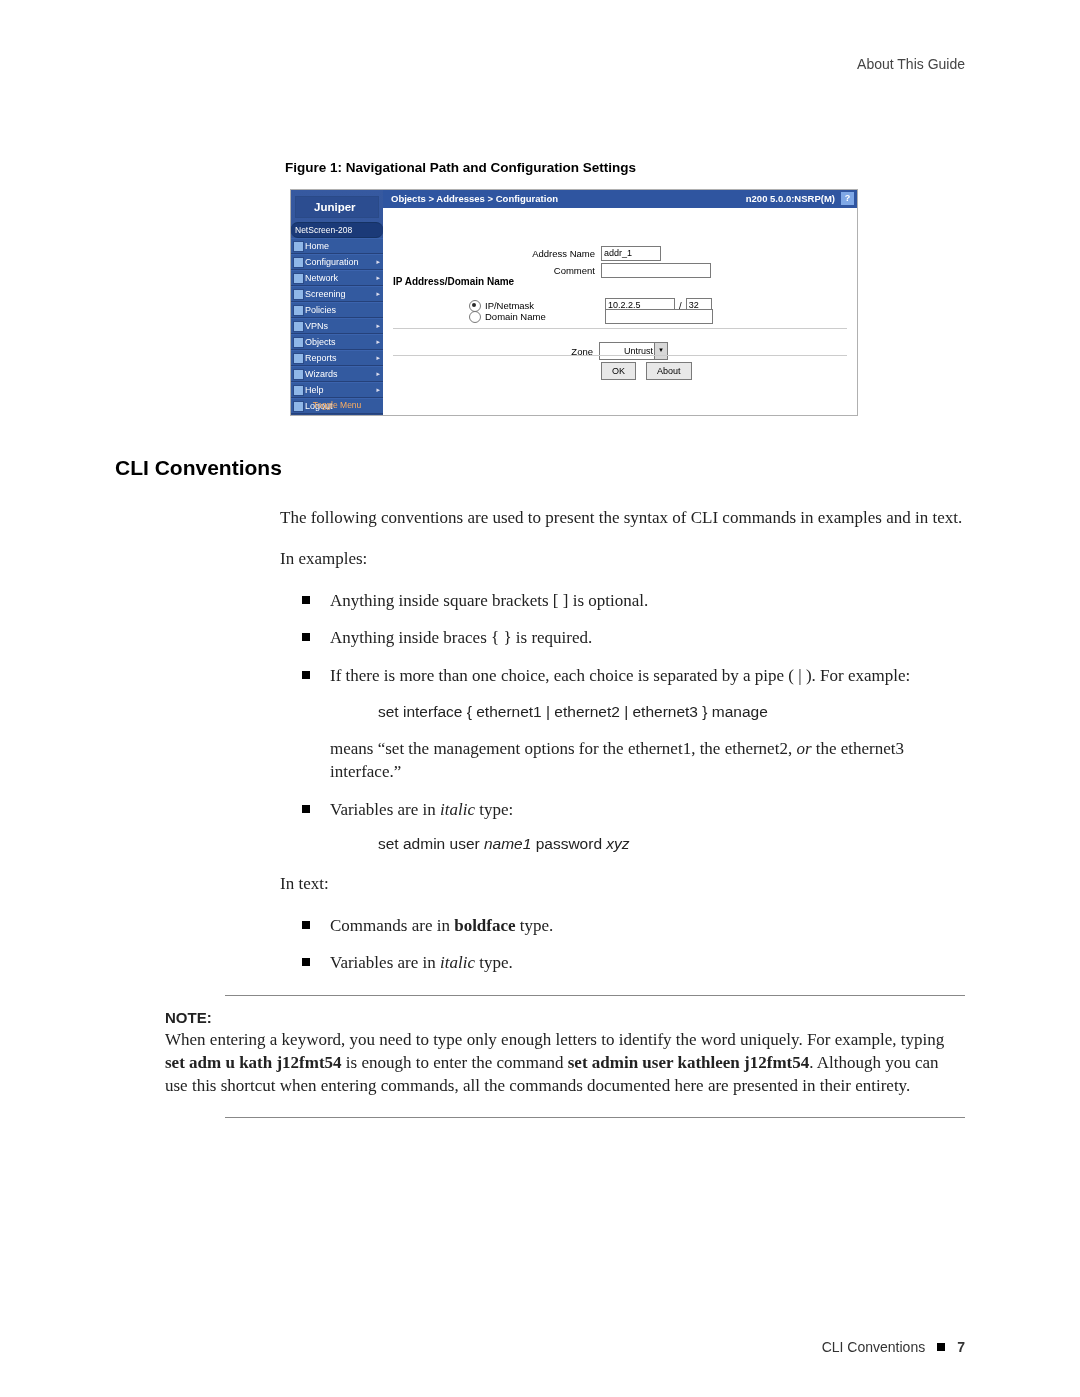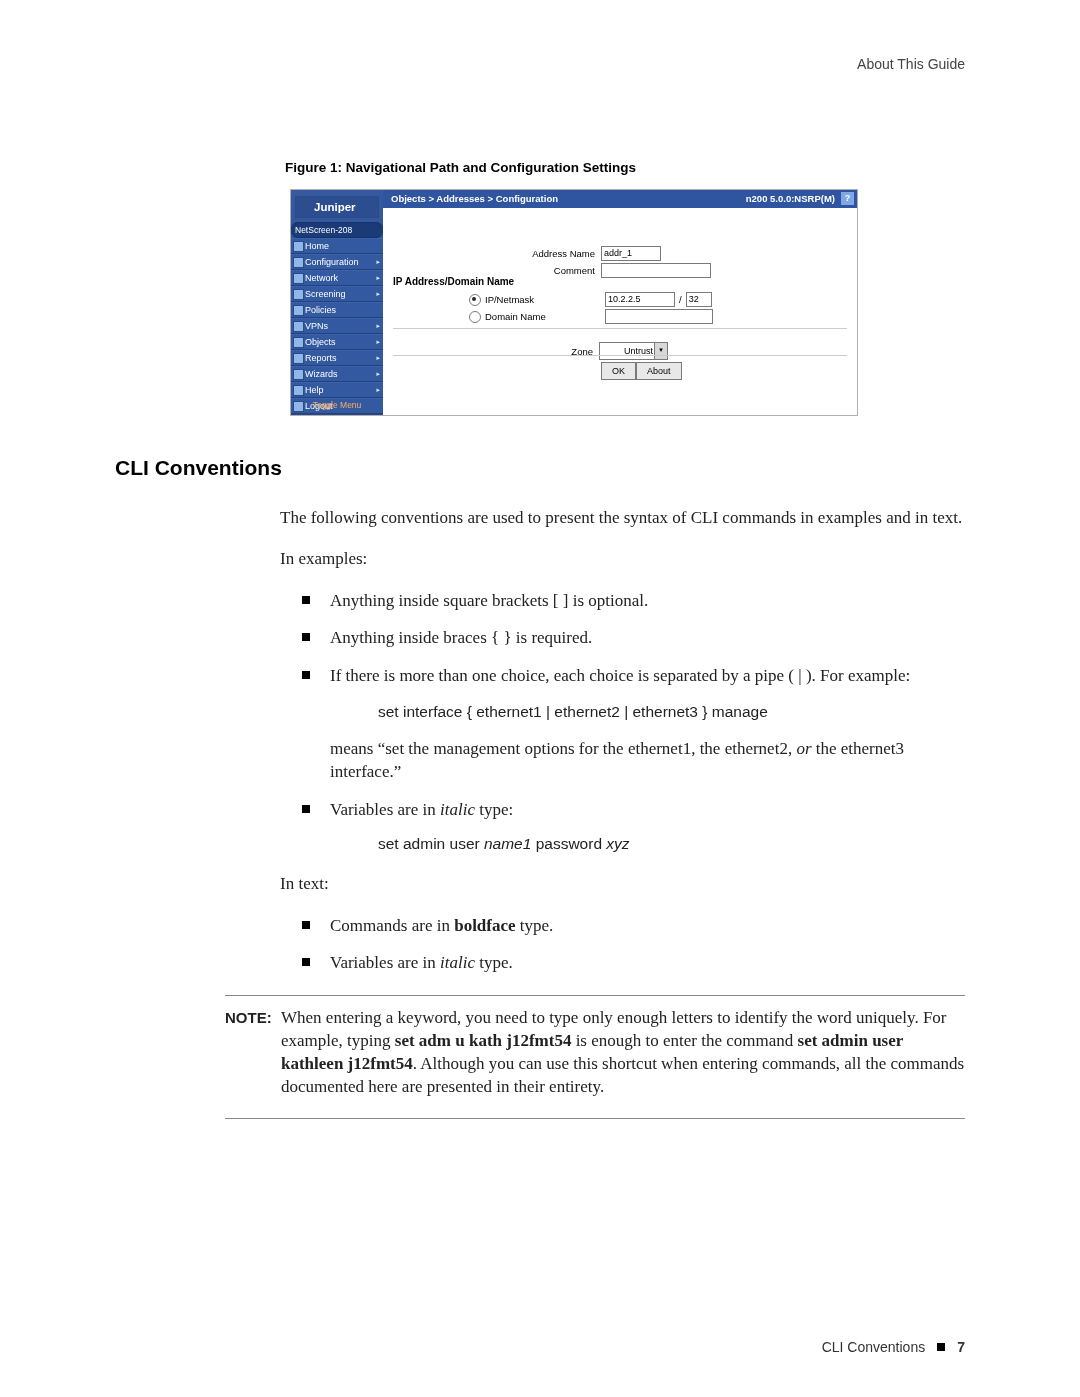--- a/index.html
+++ b/index.html
@@ -234,24 +234,25 @@
     margin: 0 0 14px 26px;
   }
   .note-rule {
     border: none;
     border-top: 1px solid #888;
     margin: 20px 0 10px 0;
     width: 100%;
   }
   .note-block {
     display: flex;
-    margin-left: 110px;
+    margin-left: 50px;
     margin-top: 6px;
     font-size: 17px;
     line-height: 1.36;
+    flex-direction: column;
   }
   .note-label {
     font-family: Arial, Helvetica, sans-serif;
     font-weight: bold;
     font-size: 15px;
     width: 56px;
     flex: none;
     padding-top: 2px;
   }
   .note-text { flex: 1; }
@@ -311,21 +312,21 @@
     <div class="ss-main">
       <div class="ss-row" style="position:absolute; top:38px; left:0;">
         <span class="ss-label">Address Name</span>
         <span class="ss-input" style="width:60px; line-height:13px;">addr_1</span>
       </div>
       <div class="ss-row" style="position:absolute; top:55px; left:0;">
         <span class="ss-label">Comment</span>
         <span class="ss-input" style="width:110px;"></span>
       </div>
       <div class="ss-section-title">IP Address/Domain Name</div>
-      <div class="ss-row" style="position:absolute; top:84px; left:86px;align-items:center;">
+      <div class="ss-row" style="position:absolute; top:90px; left:86px;align-items:center;">
         <span class="ss-radio checked"></span>
         <span style="width:70px;">IP/Netmask</span>
         <span style="width:50px;"></span>
         <span class="ss-input" style="width:70px; line-height:13px;">10.2.2.5</span>
         <span style="padding:0 4px;">/</span>
         <span class="ss-input" style="width:26px; line-height:13px;">32</span>
       </div>
       <div class="ss-row" style="position:absolute; top:101px; left:86px;">
         <span class="ss-radio"></span>
         <span style="width:70px;">Domain Name</span>
@@ -334,21 +335,21 @@
       </div>
       <div class="ss-hr" style="top:120px;"></div>
       <div class="ss-row" style="position:absolute; top:134px; left:0;">
         <span class="ss-label" style="width:210px;">Zone</span>
         <span class="ss-select">
           <span>Untrust</span>
           <span class="car">▾</span>
         </span>
       </div>
       <div class="ss-hr" style="top:147px;"></div>
-      <div style="position:absolute; top:154px; left:218px; display:flex; ">
+      <div style="position:absolute; top:154px; left:218px; display:flex; gap:10px;">
         <span class="ss-btn">OK</span>
         <span class="ss-btn">About</span>
       </div>
     </div>
   </div>
 
   <h2 class="cli">CLI Conventions</h2>
 
   <div class="content">
     <p>The following conventions are used to present the syntax of CLI commands in examples and in text.</p>

